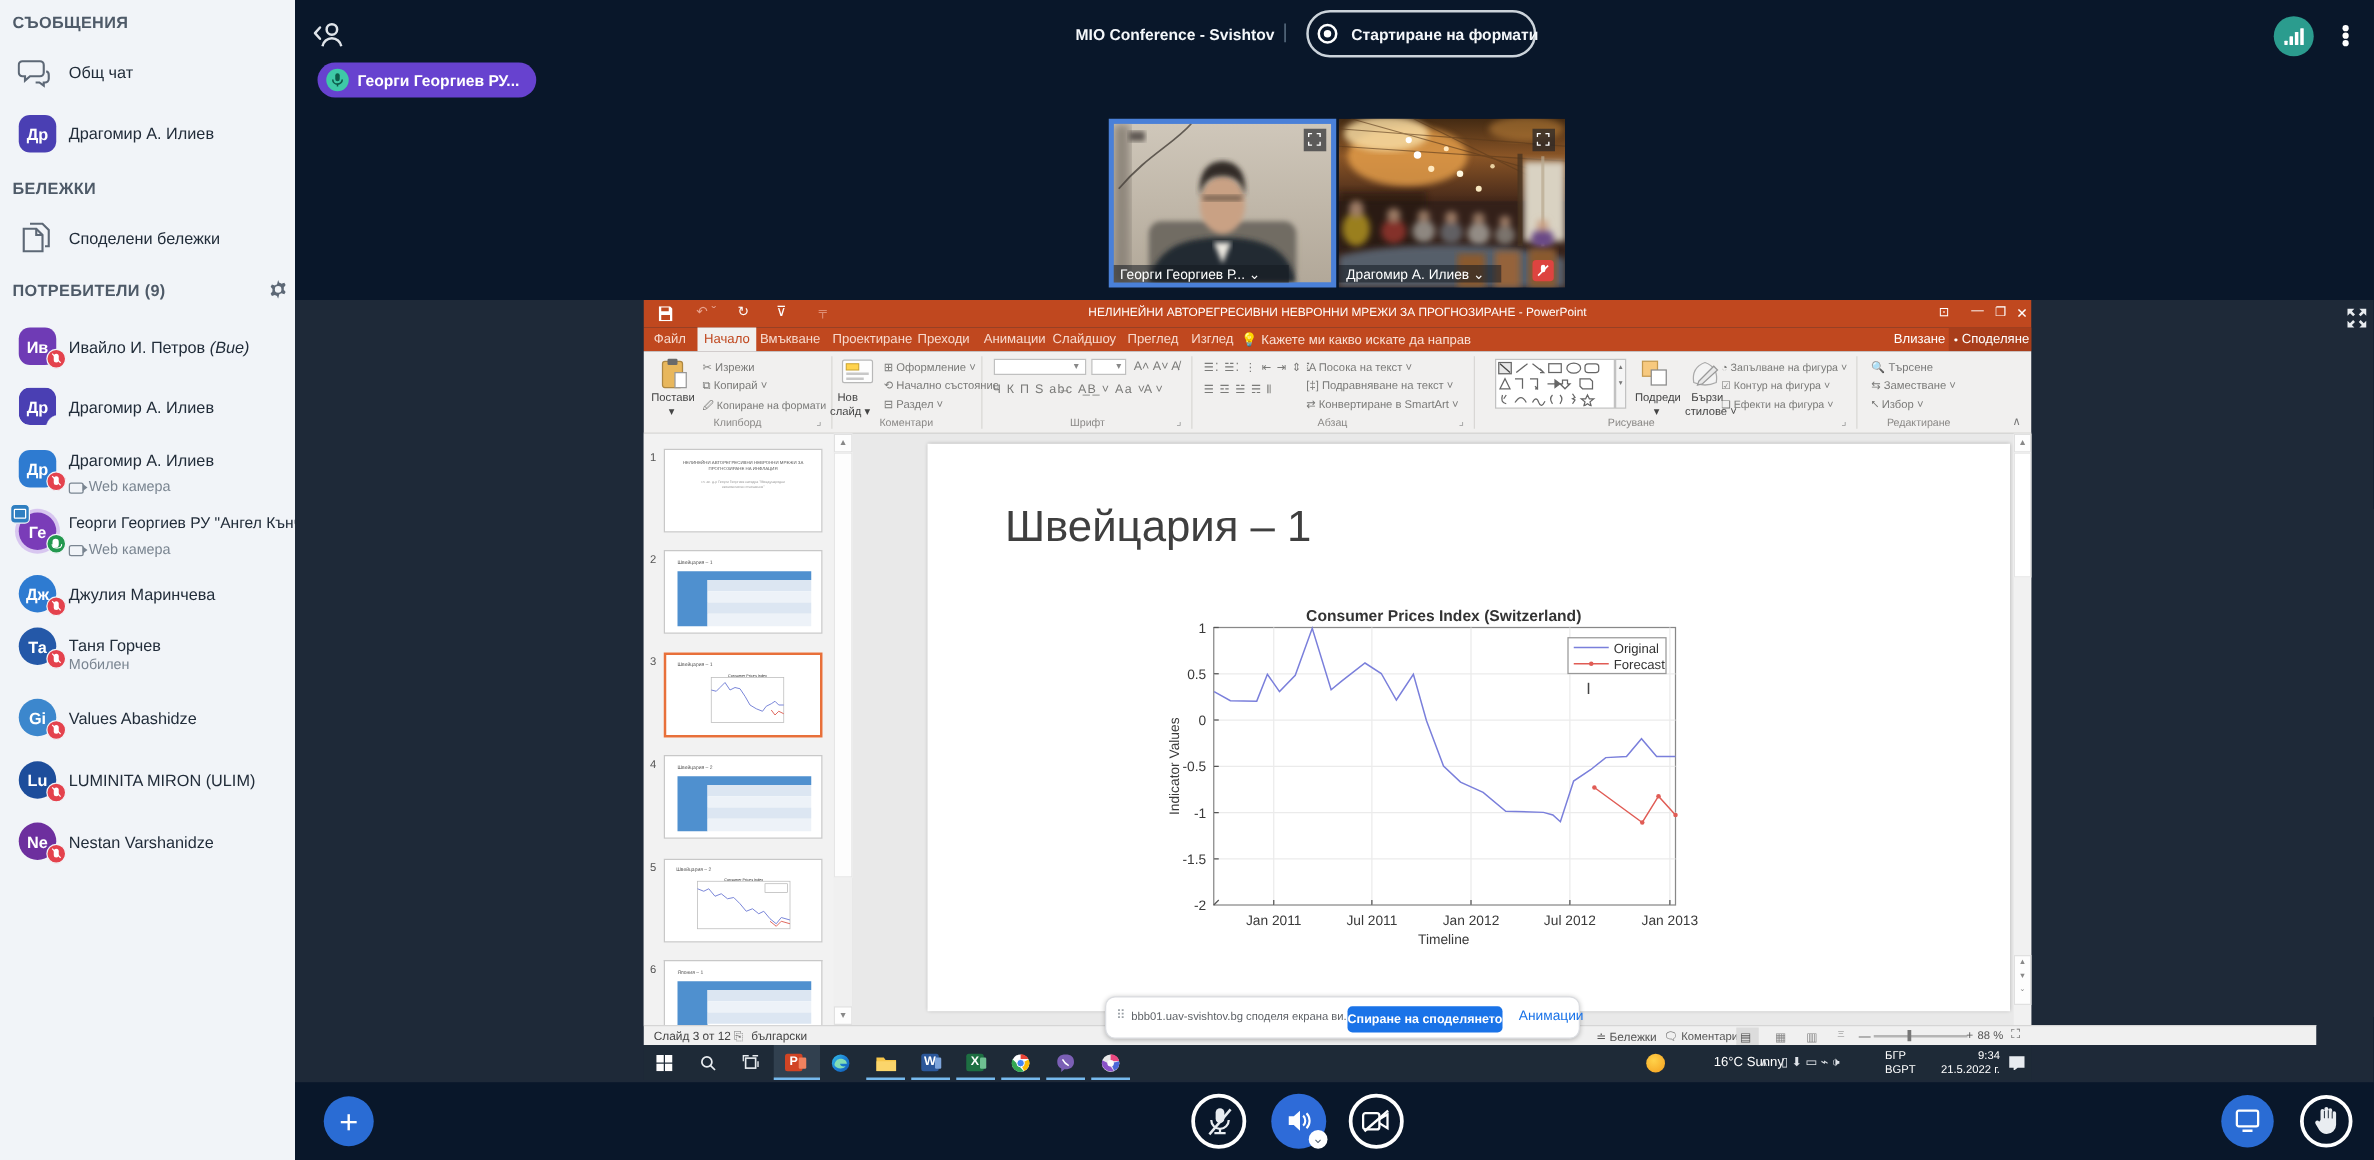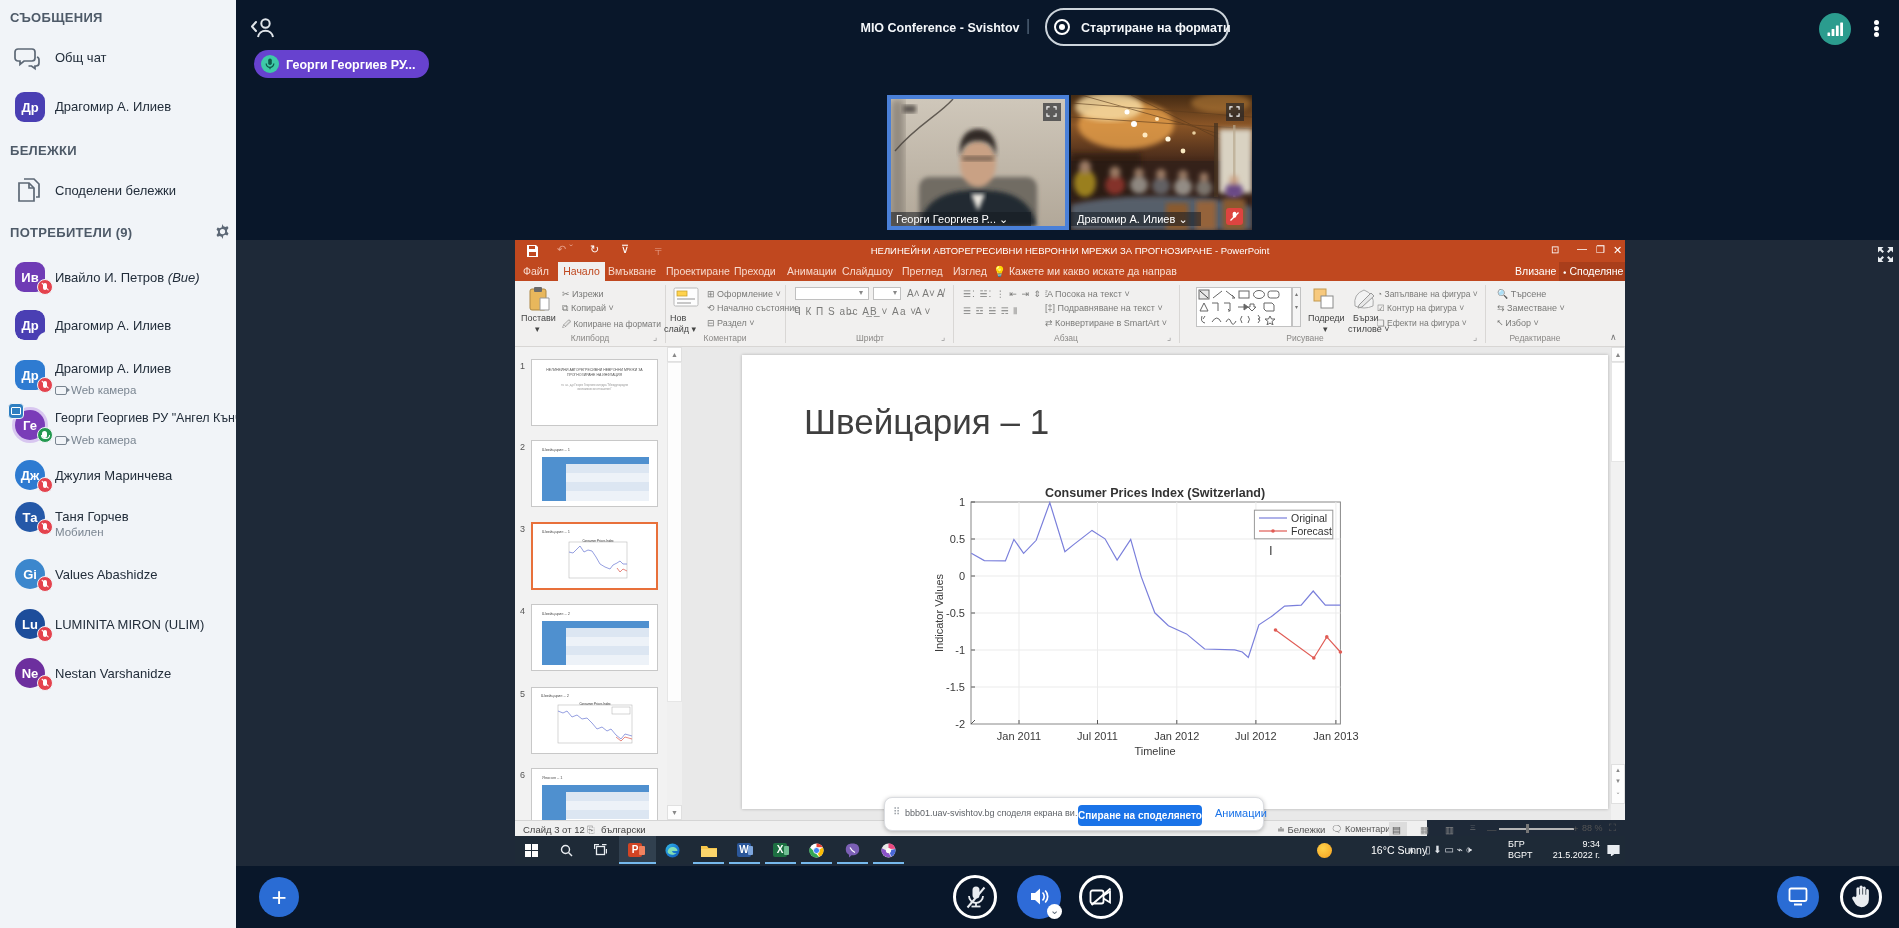--- a/index.html
+++ b/index.html
@@ -34,21 +34,21 @@
   
   #topzone { position:absolute; left:236px; top:0; width:1663px; height:240px; background:#09172a; }
   #stage   { position:absolute; left:236px; top:240px; width:1663px; height:626px; background:#1e2938; }
   #botzone { position:absolute; left:236px; top:866px; width:1663px; height:62px; background:#09172a; }
   
   #screen { position:absolute; left:515px; top:240px; width:1110px; height:624px; }
   #ppt-title { position:absolute; left:0; top:0; width:1110px; height:22px; background:#c0481f; }
   #ppt-tabs  { position:absolute; left:0; top:22px; width:1110px; height:19px; background:#c0481f; }
   #ppt-ribbon{ position:absolute; left:0; top:41px; width:1110px; height:66px; background:#f1f0ef; border-bottom:1px solid #d8d6d4;}
   #ppt-body  { position:absolute; left:0; top:107px; width:1110px; height:473px; background:#e9e9e9; }
-  #ppt-status{ position:absolute; left:0; top:580px; width:912px; height:16px; background:#f0f0f0; border-top:1px solid #d5d5d5; font-size:9.5px; color:#444;padding-left:28px; }
+  #ppt-status{ position:absolute; left:0; top:580px; width:1338px; height:16px; background:#f0f0f0; border-top:1px solid #d5d5d5; font-size:9.5px; color:#444;padding-left:28px; }
   #taskbar   { position:absolute; left:0; top:596px; width:1110px; height:28px; background:#1e2a37; }
   .rtxt { position:absolute; font-size:9px; color:#7a7a78; white-space:nowrap; }
   .rlab { position:absolute; font-size:8.5px; color:#8a8886; text-align:center; }
   .rsep { position:absolute; top:4px; width:1px; height:58px; background:#d9d7d5; }
   .tab  { position:absolute; top:3px; font-size:10.5px; color:#f7d9cd; white-space:nowrap; }
   .thumbw { position:absolute; left:16px; width:127px; background:#fff; border:1px solid #c8c8c8; }
   .tnum { position:absolute; left:5px; width:10px; font-size:9px; color:#555; }
 </style>
 </head>
 <body>

